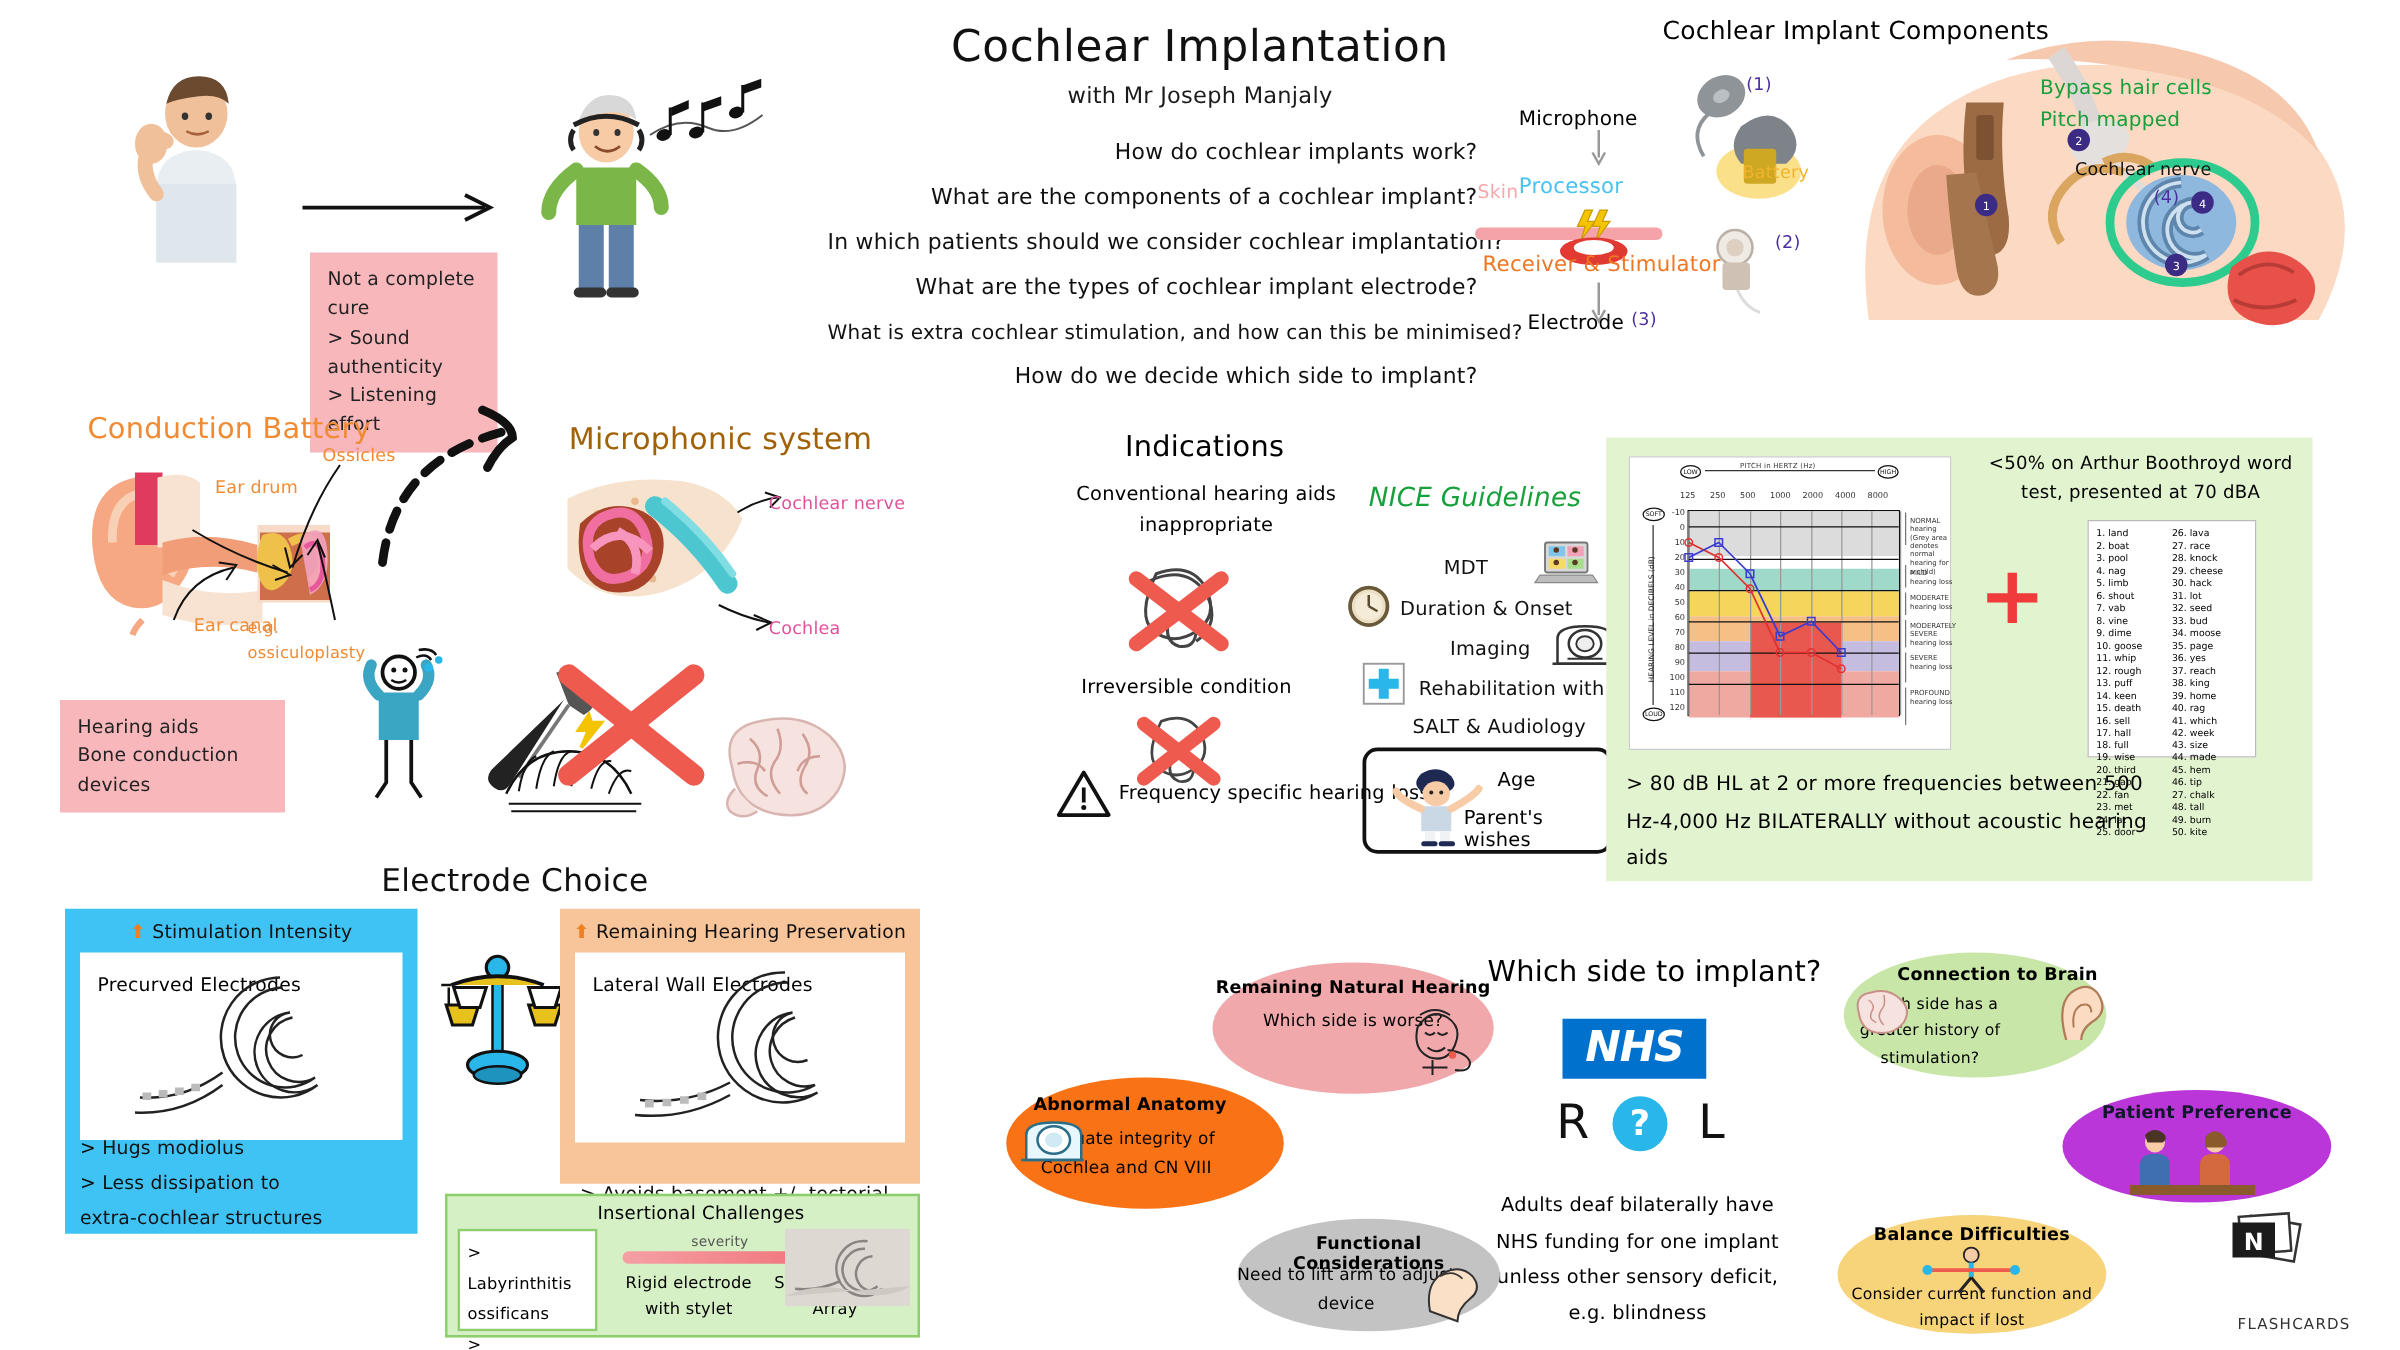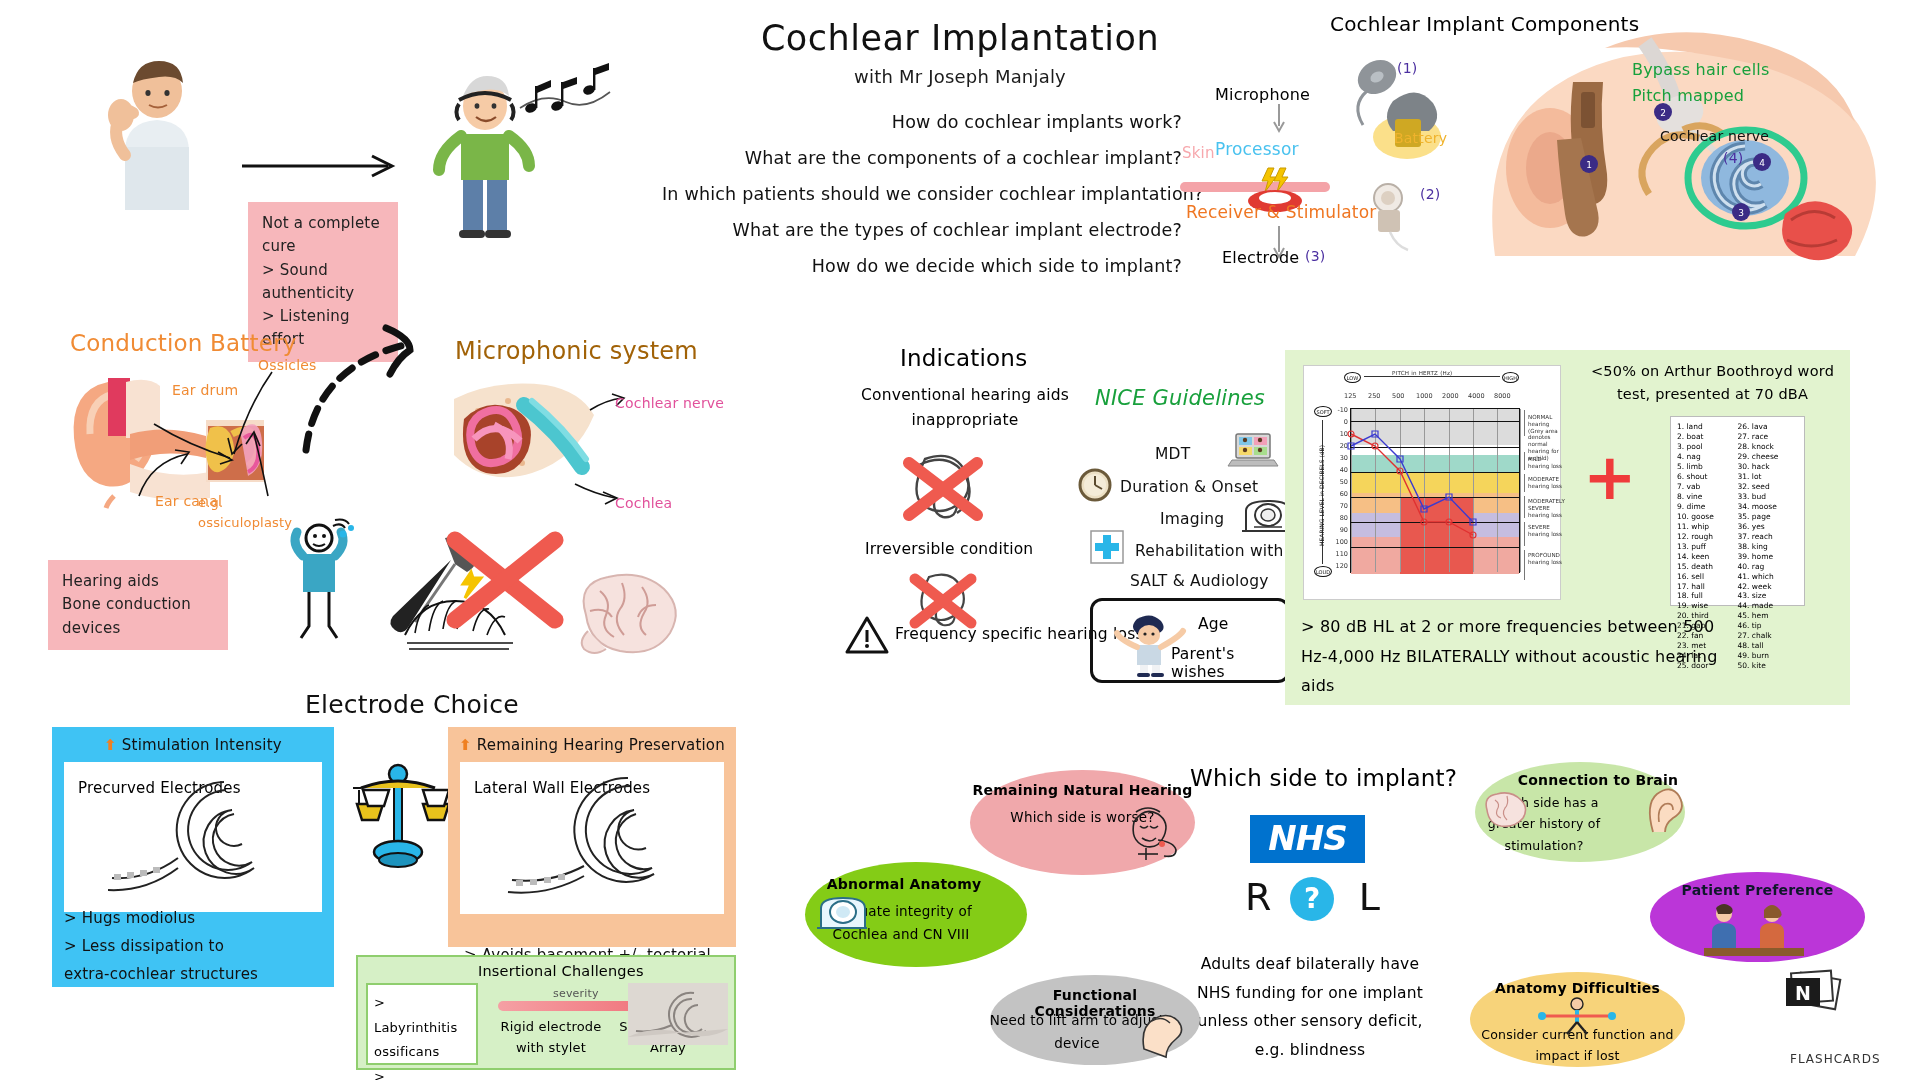--- a/index.html
+++ b/index.html
@@ -187,21 +187,21 @@
     background: #29b6e8; border-radius: 50%; color: #fff;
     font-size: 28px; font-weight: bold; text-align: center; line-height: 44px;
   }
   #nhs-text { left: 1185px; top: 950px; width: 250px; text-align: center; font-size: 15.5px; line-height: 1.85; }
 
   .bubble { position: absolute; border-radius: 50%; display: block; }
   .bubble .b-title { position: absolute; width: 100%; text-align: center; font-size: 14px; font-weight: bold; }
   .bubble .b-body { position: absolute; width: 100%; text-align: center; font-size: 13.5px; line-height: 1.7; }
 
   #bub-natural { left: 970px; top: 770px; width: 225px; height: 105px; background: #f0a8ab; }
-  #bub-anatomy { left: 805px; top: 862px; width: 222px; height: 105px; background: #84cc16; }
+  #bub-anatomy { left: 805px; top: 862px; width: 222px; height: 105px; background: #f97316; }
   #bub-functional { left: 990px; top: 975px; width: 210px; height: 90px; background: #c3c3c3; }
   #bub-brain { left: 1475px; top: 762px; width: 210px; height: 100px; background: #c8e6a8; }
   #bub-preference { left: 1650px; top: 872px; width: 215px; height: 90px; background: #bb36d8; }
   #bub-balance { left: 1470px; top: 972px; width: 215px; height: 95px; background: #f7d37a; }
 
   #flashcards-logo { left: 1790px; top: 1010px; width: 120px; height: 60px; }
   #fc-text { position: absolute; left: 0; top: 42px; font-size: 12px; letter-spacing: 1px; color: #333; }
 
   svg { display: block; overflow: visible; }
 </style>
@@ -269,20 +269,21 @@
   </div>
 
   <div class="abs hand" id="main-title">Cochlear Implantation</div>
   <div class="abs hand" id="subtitle">with Mr Joseph Manjaly</div>
 
   <div class="abs hand" id="question-list">
     <div class="q">How do cochlear implants work?</div>
     <div class="q">What are the components of a cochlear implant?</div>
     <div class="q">In which patients should we consider cochlear implantation?</div>
     <div class="q">What are the types of cochlear implant electrode?</div>
+    <div class="q small">What is extra cochlear stimulation, and how can this be minimised?</div>
     <div class="q">How do we decide which side to implant?</div>
   </div>
 
   <div class="abs pink-box hand" id="not-a-cure">
     <div>Not a complete cure</div>
     <div>&gt; Sound authenticity</div>
     <div>&gt; Listening effort</div>
   </div>
 
   <div class="abs hand" style="left:1330px; top:12px; font-size:20px;">Cochlear Implant Components</div>
@@ -1025,21 +1026,21 @@
         <path d="M14 48 v-18 q0 -9 12 -9 q12 0 12 9 v18z" fill="#3f6fb0"></path>
         <circle cx="74" cy="12" r="8" fill="#f6cba6"></circle>
         <path d="M66 8 q8 -10 16 0 q4 6 -2 8 h-14z" fill="#8a5a2c"></path>
         <path d="M62 48 v-18 q0 -9 12 -9 q12 0 12 9 v18z" fill="#d4693f"></path>
         <rect x="6" y="46" width="100" height="8" fill="#8a5a2c"></rect>
       </g>
     </svg>
   </div>
 
   <div class="abs bubble hand" id="bub-balance">
-    <div class="b-title" style="top:8px;">Anatomy Difficulties</div>
+    <div class="b-title" style="top:8px;">Balance Difficulties</div>
     <div class="b-body" style="top:52px; font-size:12.5px;">Consider current function and impact if lost</div>
     <svg viewBox="0 0 90 40" width="90" height="40" style="position:absolute;left:62px;top:24px;">
       <circle cx="45" cy="8" r="6" fill="#f6cba6" stroke="#222" stroke-width="1.4"></circle>
       <path d="M45 14 v12" stroke="#29b6e8" stroke-width="4"></path>
       <path d="M10 20 h70" stroke="#ef5a4f" stroke-width="3"></path>
       <path d="M45 26 l-10 12" stroke="#222" stroke-width="2.4"></path>
       <path d="M45 26 l10 12" stroke="#222" stroke-width="2.4"></path>
       <circle cx="10" cy="20" r="4" fill="#29b6e8"></circle>
       <circle cx="80" cy="20" r="4" fill="#29b6e8"></circle>
     </svg>

